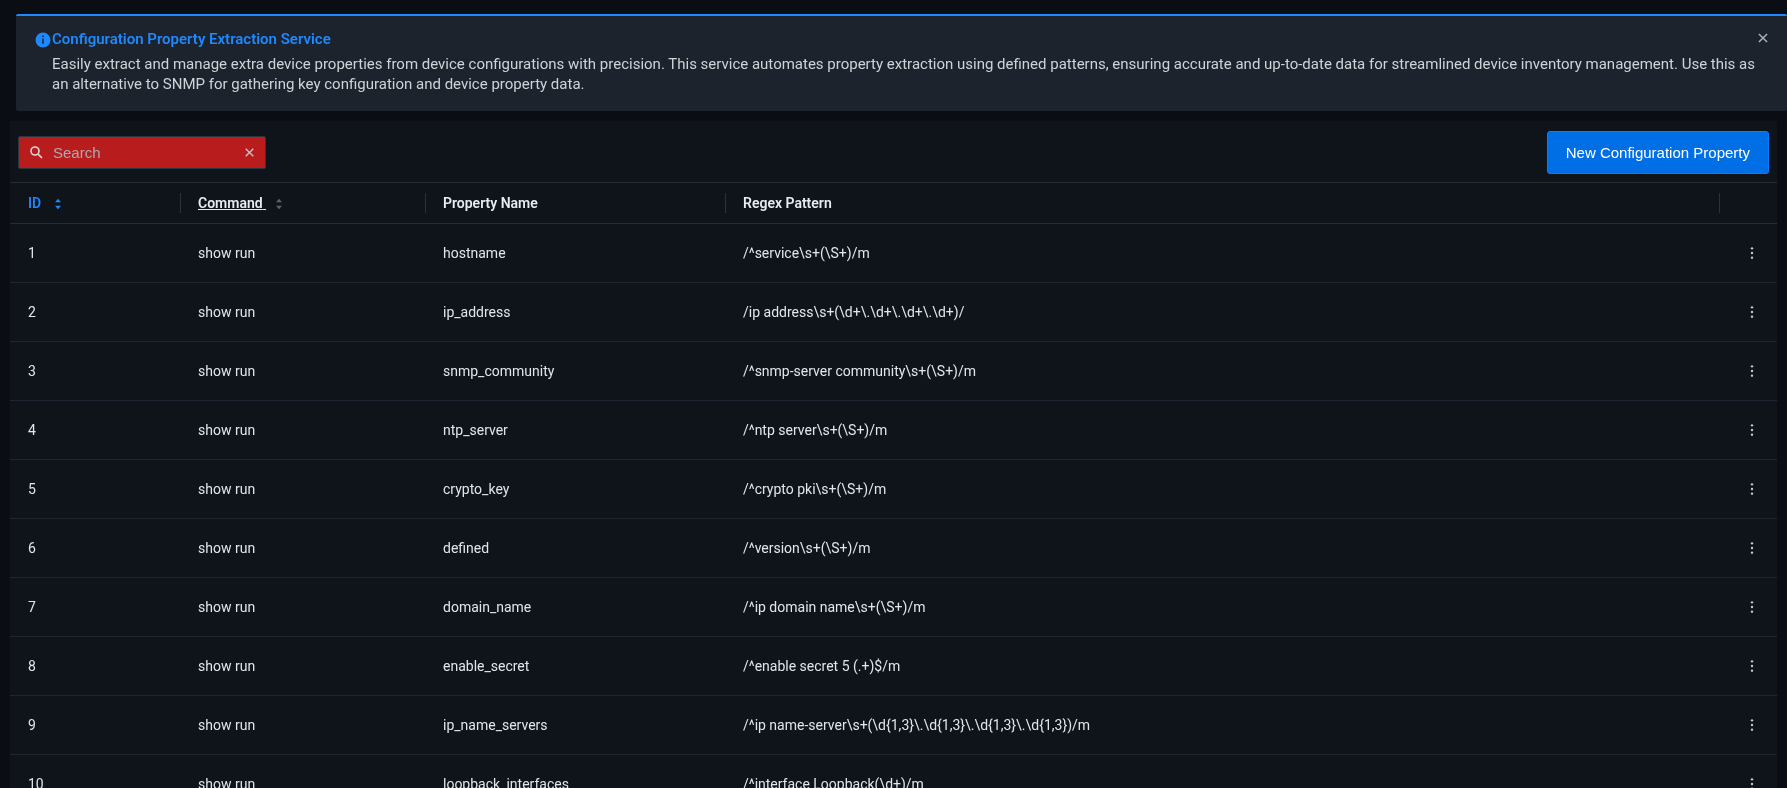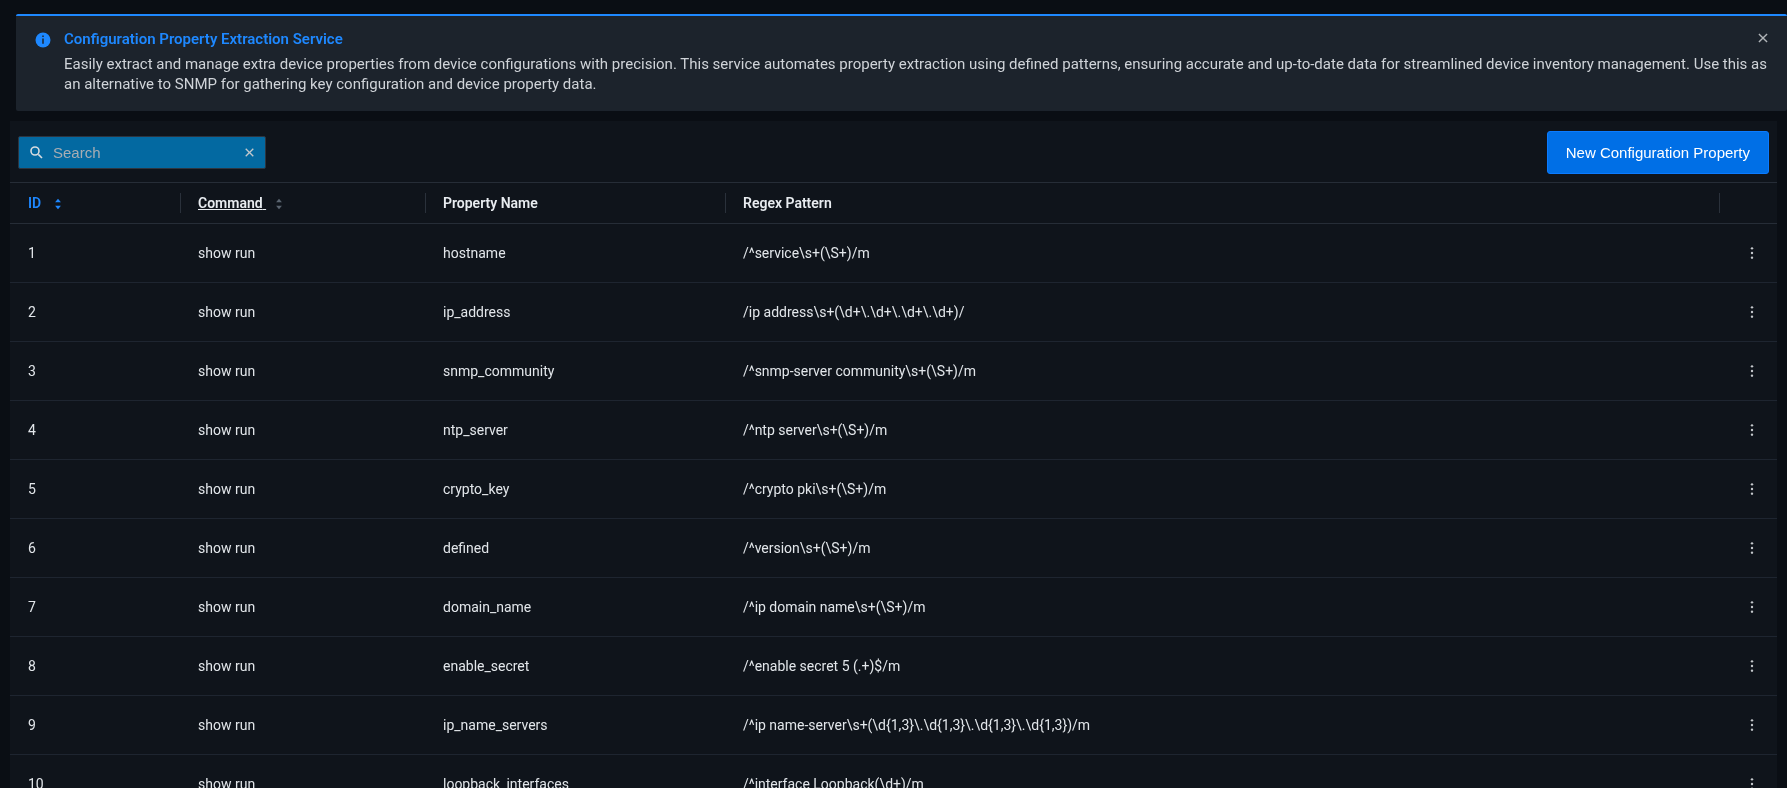--- a/index.html
+++ b/index.html
@@ -15,21 +15,20 @@
 
 .info-banner {
   margin: 14px 0 10px 16px;
   background: #1c232c;
   border-top: 2px solid #1e88ff;
   border-radius: 2px;
   padding: 14px 18px 16px 18px;
   position: relative;
   display: flex;
   align-items: flex-start;
-  gap: 12px;
 }
 .info-banner .info-icon {
   flex: 0 0 auto;
   width: 18px;
   height: 18px;
   color: #1e88ff;
   display: inline-flex;
   align-items: center;
   justify-content: center;
   margin-top: 1px;
@@ -70,21 +69,21 @@
   align-items: center;
   justify-content: space-between;
   padding: 10px 8px 8px 8px;
 }
 .search-wrap {
   position: relative;
   width: 248px;
 }
 .search-wrap input {
   width: 100%;
-  background: #0369a1;
+  background: #b91c1c;
   border: 1px solid #2d3540;
   color: #d8dce0;
   font-size: 15px;
   padding: 7px 34px 7px 34px;
   border-radius: 2px;
 }
 .search-wrap input::placeholder { color: #a8adb3; }
 .search-wrap .s-icon {
   position: absolute;
   left: 10px;

